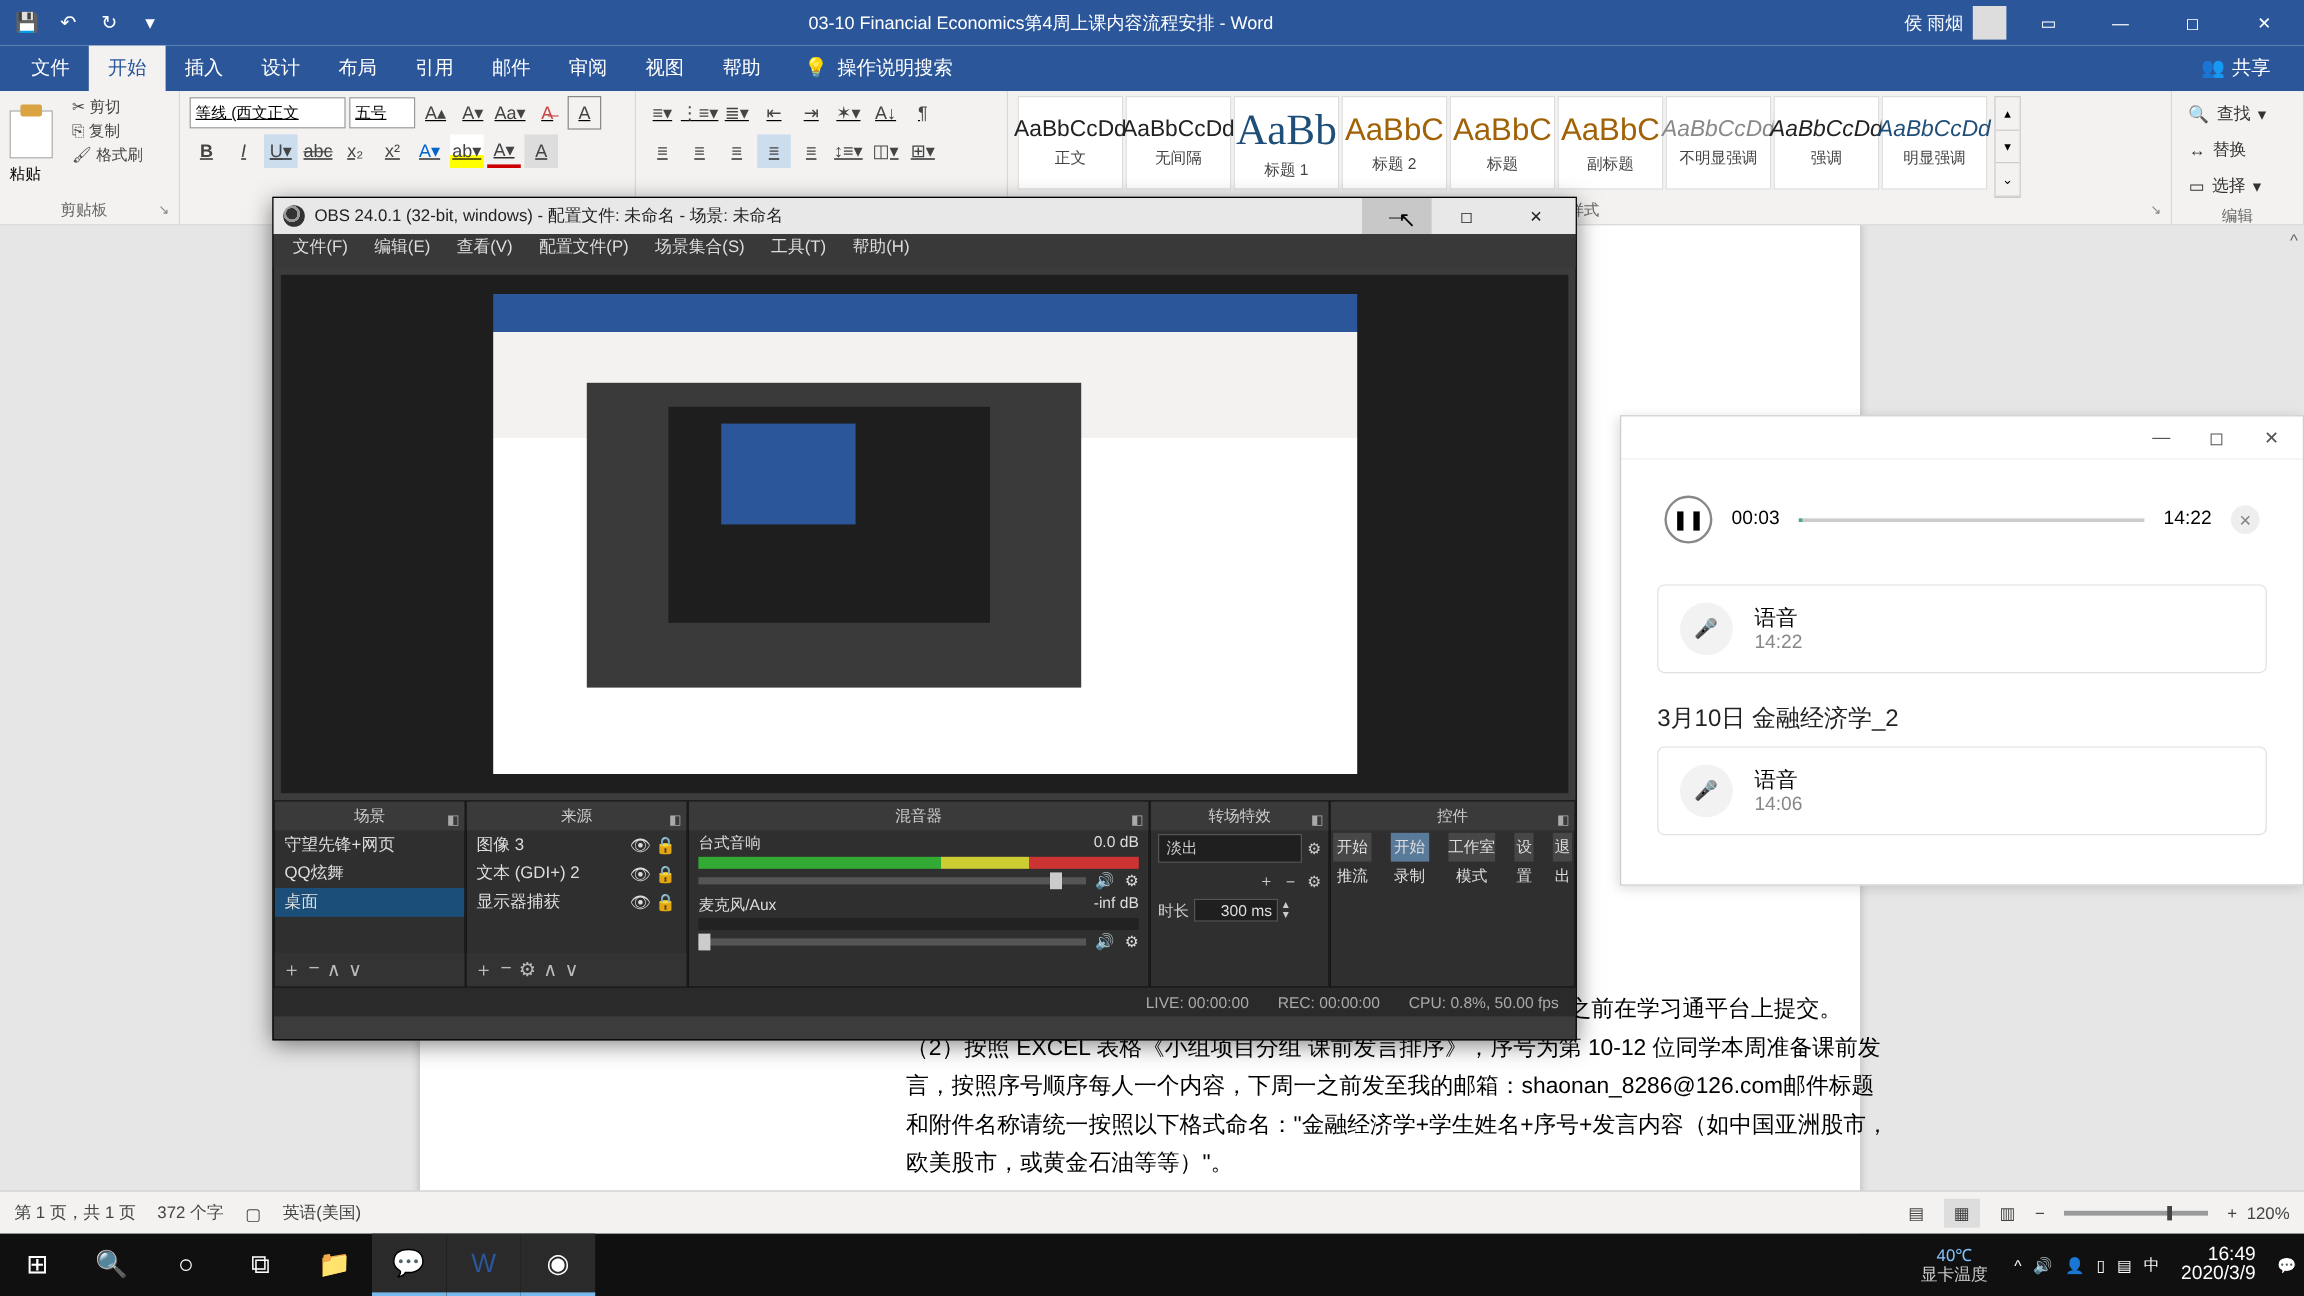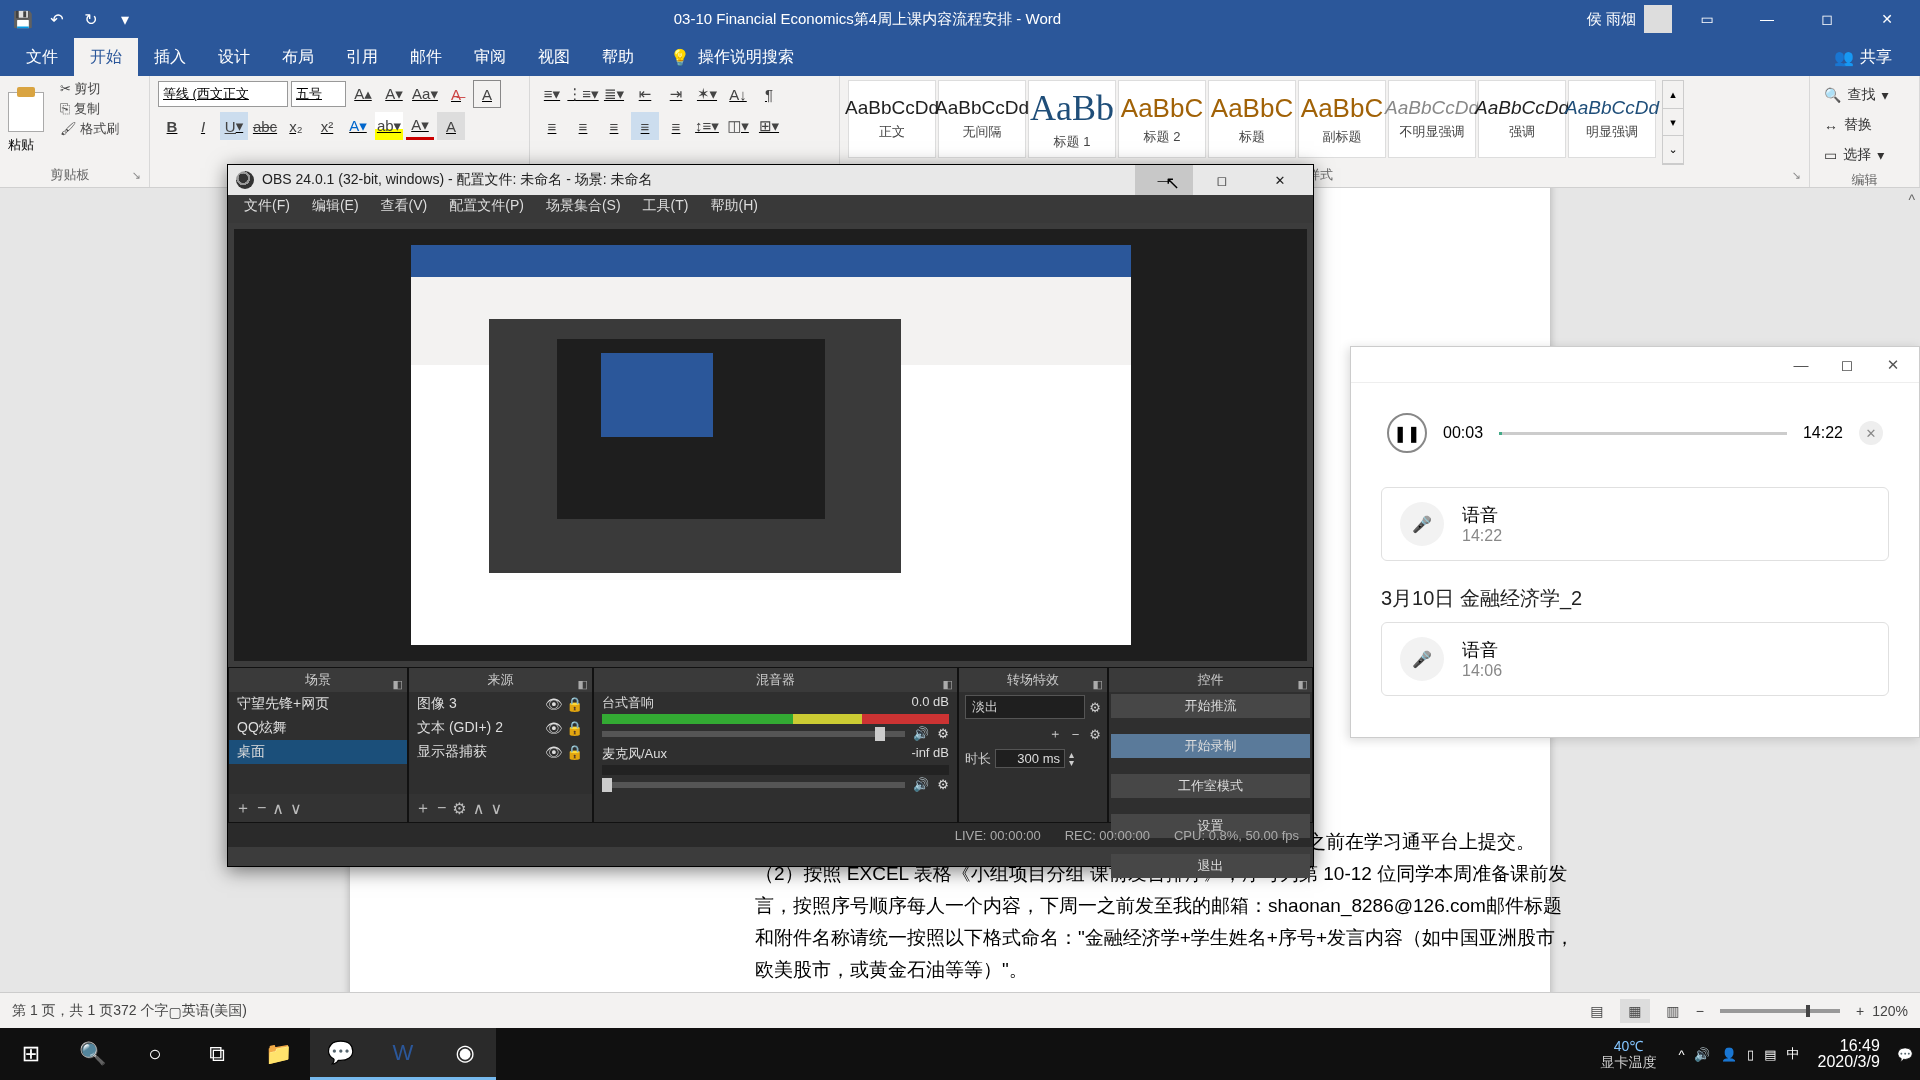--- a/index.html
+++ b/index.html
@@ -47,21 +47,21 @@
 .edit-item { display:flex; align-items:center; gap:6px; font-size:14px; color:#333; height:26px;}
 
 
 .doc-area { position:absolute; top:188px; left:0; right:0; bottom:36px; background:#e6e6e6; overflow:hidden;}
 .page { position:absolute; top:-40px; left:350px; width:1200px; height:1400px; background:#fff; box-shadow:0 0 8px rgba(0,0,0,.25); padding:80px 120px;}
 .doc-link { color:#0563c1; text-decoration:underline; font-size:19px; position:absolute; top:638px; left:405px;}
 .doc-text { position:absolute; top:678px; left:405px; width:820px; font-size:19px; line-height:32px; color:#000;}
 
 
 .statusbar { position:absolute; bottom:0; left:0; right:0; height:36px; background:#f3f2f1; border-top:1px solid #ccc; display:flex; align-items:center; padding:0 12px; font-size:14px; color:#444;}
-.status-left { display:flex; align-items:flex-end;}
+.status-left { display:flex; gap:18px; align-items:flex-end;}
 .status-right { margin-left:auto; display:flex; gap:8px; align-items:center;}
 .view-btn { width:30px; height:24px; display:flex; align-items:center; justify-content:center; border:1px solid transparent;}
 .view-btn.active { background:#ddd; }
 .zoom-slider { width:120px; height:4px; background:#999; position:relative; margin:0 8px;}
 .zoom-slider .thumb { position:absolute; top:-4px; right:30px; width:4px; height:12px; background:#444; }
 
 
 .obs-window { position:absolute; top:164px; left:227px; width:1087px; height:703px; background:#3c3c3c; border:1px solid #000; box-shadow:0 4px 18px rgba(0,0,0,.5);}
 .obs-title { height:30px; background:#e8e8e8; display:flex; align-items:center; padding:0 4px 0 8px; font-size:14px; color:#222;}
 .obs-logo { width:18px; height:18px; border-radius:50%; background: radial-gradient(circle at 40% 40%, #333 30%, #999 31%, #999 45%, #333 46%); margin-right:8px;}
@@ -78,21 +78,21 @@
 .obs-panels { display:flex; height:156px; gap:0;}
 .obs-panel { background:#2f2f2f; border:1px solid #111; display:flex; flex-direction:column;}
 .obs-panel-title { height:24px; background:#3a3a3a; text-align:center; color:#ccc; font-size:13px; line-height:24px; position:relative;}
 .obs-panel-title .pop { position:absolute; right:4px; top:4px; font-size:11px; color:#aaa;}
 .obs-list { flex:1; overflow:hidden; font-size:14px; color:#ddd; }
 .obs-list-item { padding:3px 8px; display:flex; align-items:center; justify-content:space-between;}
 .obs-list-item.sel { background:#1b4f7a; }
 .obs-toolbar { height:28px; background:#333; display:flex; align-items:center; gap:6px; padding:0 6px; color:#bbb;}
 .obs-mixer-ch { padding:2px 8px; color:#ddd; font-size:13px;}
 .obs-meter { height:10px; background:linear-gradient(to right,#3a3 0%,#3a3 55%,#cc3 55%,#cc3 75%,#c33 75%); margin:2px 0;}
-.obs-ctrl-btns { display:flex; flex-direction:column; gap:16px; padding:2px;}
+.obs-ctrl-btns { display:flex; flex-direction:row; gap:16px; padding:2px;}
 .obs-ctrl-btn { height:24px; background:#474747; color:#ddd; font-size:13px; text-align:center; line-height:24px;}
 .obs-ctrl-btn.active { background:#5a7a9a; }
 .obs-status { height:24px; background:#2a2a2a; color:#aaa; font-size:13px; display:flex; align-items:center; justify-content:flex-end; gap:24px; padding:0 14px;}
 .obs-trans-row { display:flex; align-items:center; gap:4px; padding:3px 6px; color:#ccc; font-size:13px;}
 .obs-trans-sel { flex:1; background:#1f1f1f; border:1px solid #555; padding:2px 6px; }
 .obs-spin { width:70px; background:#1f1f1f; border:1px solid #555; padding:1px 4px; color:#ddd; text-align:right;}
 
 
 .voice-panel { position:absolute; top:346px; right:0; width:570px; height:392px; background:#fff; border:1px solid #ccc; box-shadow:-2px 2px 10px rgba(0,0,0,.15);}
 .vp-title { height:36px; display:flex; align-items:center; justify-content:flex-end; gap:6px; padding:0 6px; border-bottom:1px solid #eee;}
@@ -354,21 +354,21 @@
   <div class="obs-preview">
     <div class="obs-preview-inner">
       <div class="obs-recurse">
           <div class="obs-recurse2">
             <div class="obs-recurse3"></div>
           </div>
         </div>
     </div>
   </div>
   <div class="obs-panels">
-    <div class="obs-panel" style="width:180px">
+    <div class="obs-panel" style="width:160px">
       <div class="obs-panel-title"><span>场景</span><span class="pop">◧</span></div>
       <div class="obs-list">
         <div class="obs-list-item">守望先锋+网页</div>
         <div class="obs-list-item">QQ炫舞</div>
         <div class="obs-list-item sel">桌面</div>
       </div>
       <div class="obs-toolbar">
         <span>＋</span>
         <span>−</span>
         <span>∧</span>

